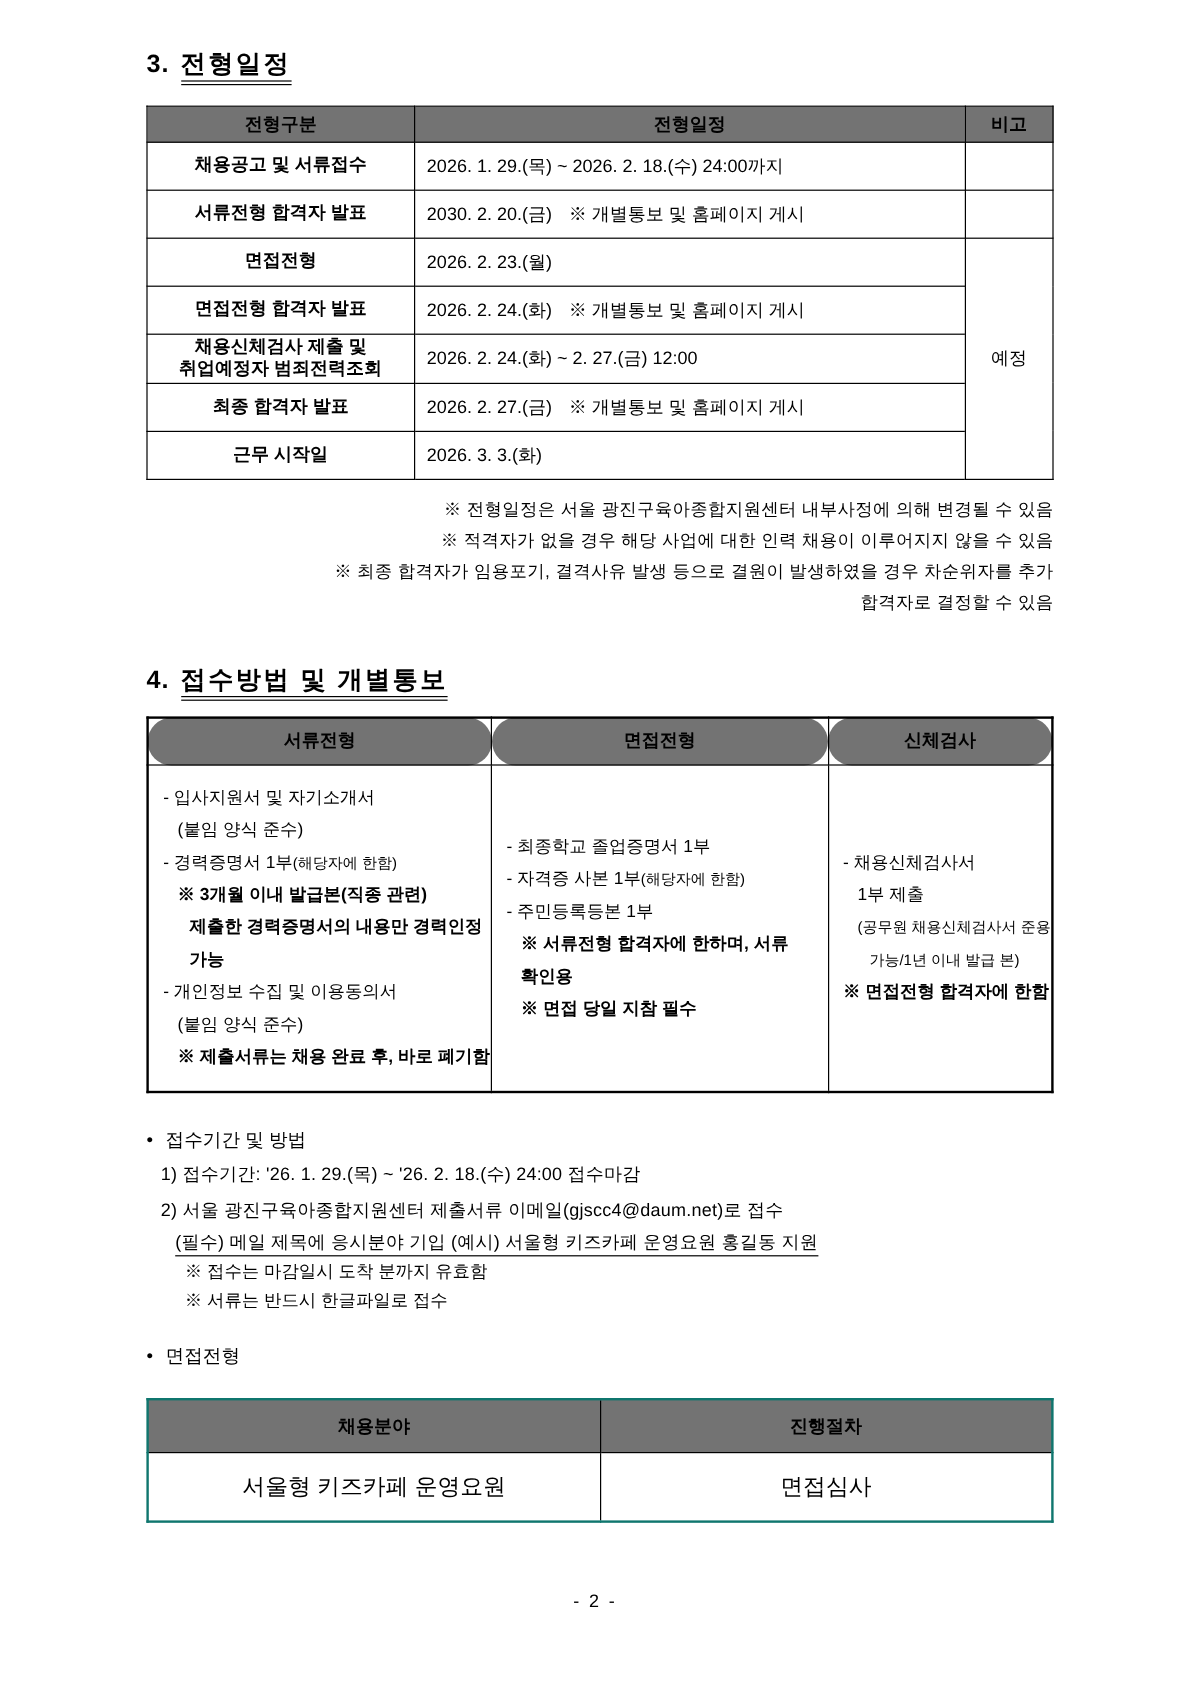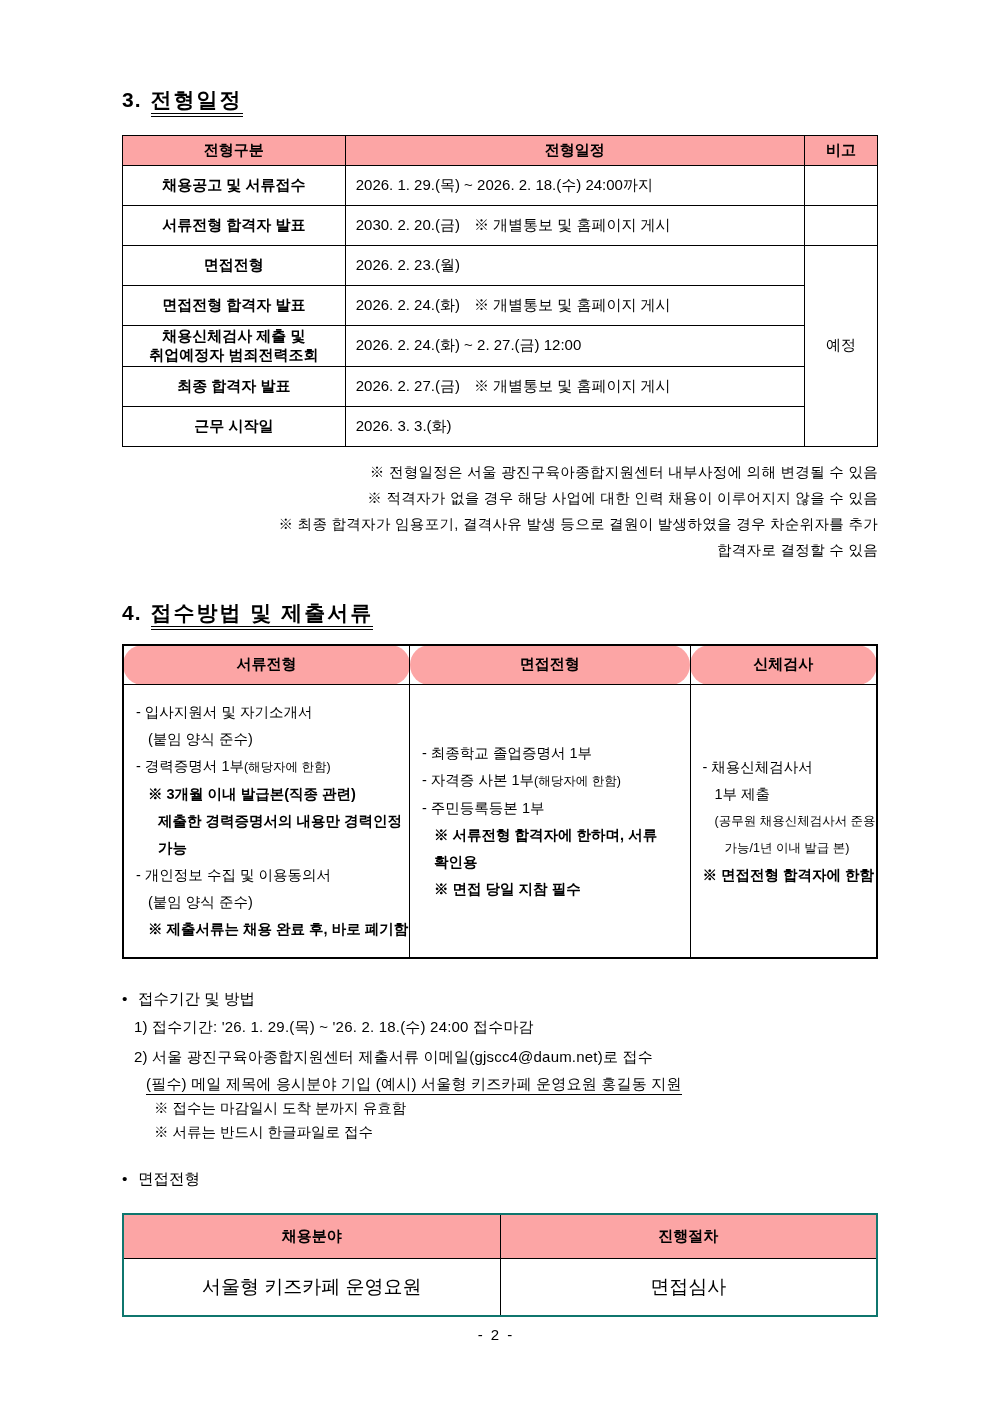--- a/index.html
+++ b/index.html
@@ -3,31 +3,31 @@
 <meta charset="utf-8">
 <style>
   * { box-sizing: border-box; }
   html, body { margin: 0; padding: 0; }
   body {
     width: 992px; height: 1403px;
     background: #ffffff; color: #000;
     font-family: "Liberation Sans", sans-serif;
     position: relative; overflow: hidden;
   }
-  .page { width: 756px; margin-left: 122px; padding-top: 86px; }
+  .page { width: 756px; margin-left: 122px; padding-top: 39px; }
 
   
   .sec-heading { font-size: 21px; font-weight: 700; letter-spacing: 1px; }
   .sec-heading .num { padding-right: 9px; }
   .underlined { border-bottom: 4px double #000; padding-bottom: 2px; letter-spacing: 2px; }
 
   
   table { border-collapse: collapse; width: 100%; table-layout: fixed; }
   th, td { border: 1px solid #000; word-break: keep-all; }
-  th { background: #fca5a5; font-size: 15px; font-weight: 700; text-align: center; }
+  th { background: #737373; font-size: 15px; font-weight: 700; text-align: center; }
 
   .t1 { margin-top: 21px; }
   .t1 th { height: 30px; }
   .t1 td { height: 40px; font-size: 15px; vertical-align: middle; }
   .t1 .cat { font-weight: 700; text-align: center; white-space: pre-line; line-height: 1.25; margin-left: 46px; }
   .t1 .sched { text-align: left; padding-left: 10px; }
   .t1 .note { text-align: center; }
   .extra { margin-left: 14px; }
   .extra:empty { display: none; }
 
@@ -121,21 +121,21 @@
     </table>
 
   <div class="notes">
     <div class="note-line">※ 전형일정은 서울 광진구육아종합지원센터 내부사정에 의해 변경될 수 있음</div>
     <div class="note-line">※ 적격자가 없을 경우 해당 사업에 대한 인력 채용이 이루어지지 않을 수 있음</div>
     <div class="note-line">※ 최종 합격자가 임용포기, 결격사유 발생 등으로 결원이 발생하였을 경우 차순위자를 추가</div>
     <div class="note-line cont">합격자로 결정할 수 있음</div>
   </div>
 
   <div class="sec-heading s4">
-    <span class="num">4.</span><span class="underlined">접수방법 및 제출서류</span>
+    <span class="num">4.</span><span class="underlined">접수방법 및 개별통보</span>
   </div>
 
   <table class="t2">
     <colgroup>
         <col style="width:38%">
         <col style="width:37.2%">
         <col style="width:24.8%">
       </colgroup>
     <tbody>
         <tr>

